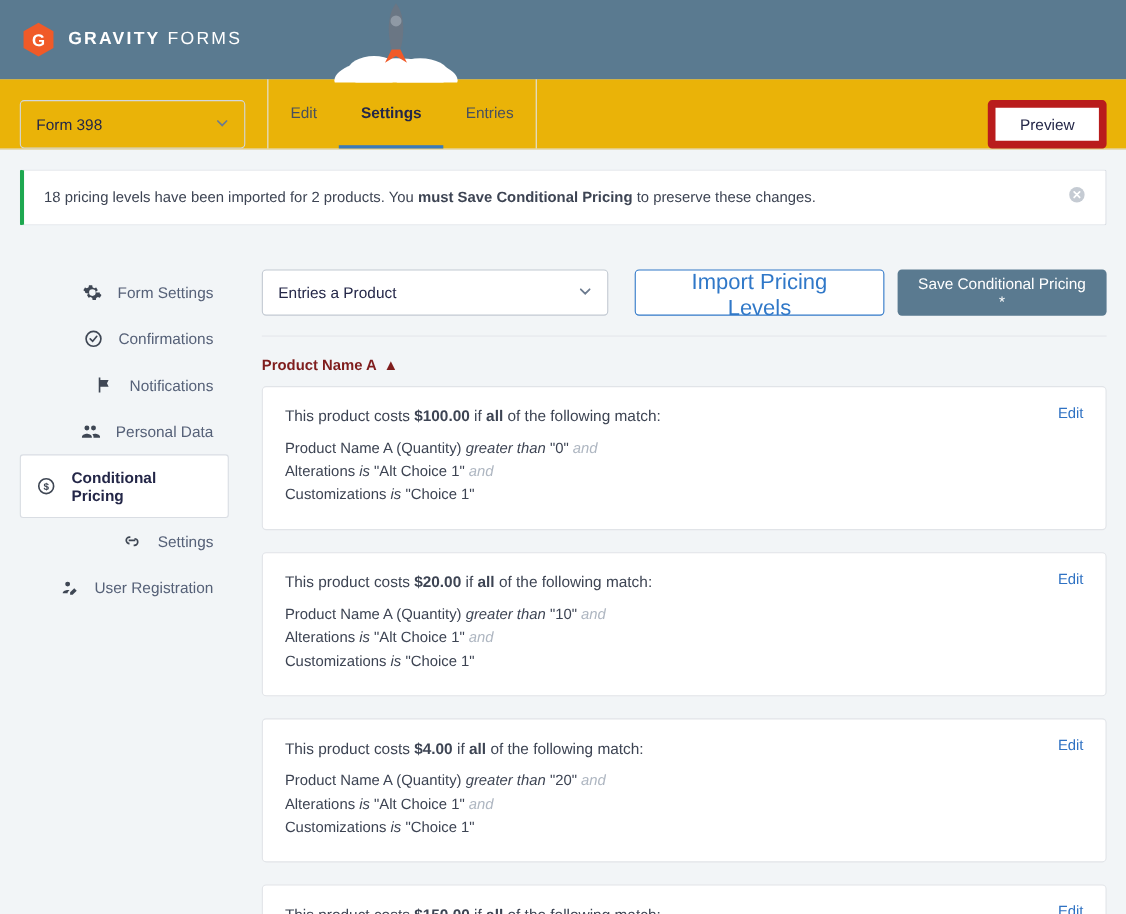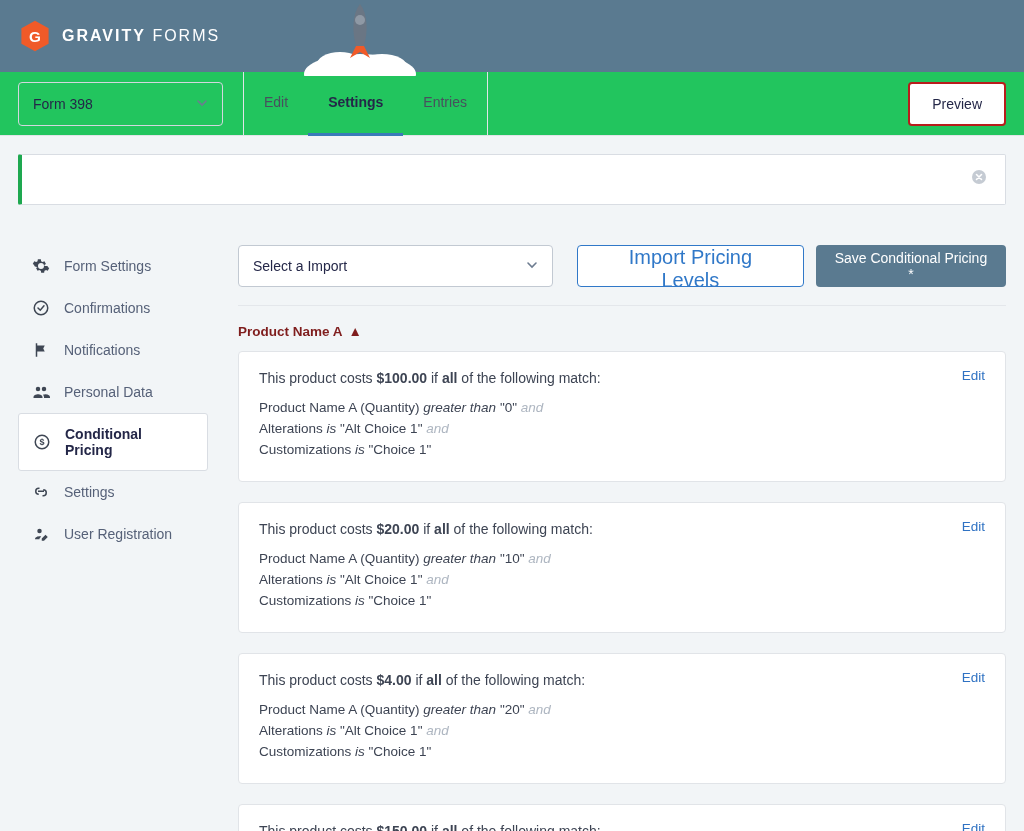--- a/index.html
+++ b/index.html
@@ -7,40 +7,40 @@
 
     
     .top-header { background: #5a7a90; height: 72px; display: flex; align-items: center; padding: 0 18px; position: relative; }
     .logo-block { display: flex; align-items: center; gap: 10px; }
     .logo-hex { width: 34px; height: 34px; position: relative; }
     .logo-text { font-size: 16px; letter-spacing: 2px; color: #fff; font-weight: 400; }
     .logo-text strong { font-weight: 700; letter-spacing: 2px; }
     .rocket { position: absolute; left: 300px; bottom: -8px; }
 
     
-    .secondary-nav { background: #22c55e; border-bottom: 1px solid #e1e4e8; display: flex; align-items: center; height: 64px; padding: 0 18px; }
+    .secondary-nav { background: #eab308; border-bottom: 1px solid #e1e4e8; display: flex; align-items: flex-end; height: 64px; padding: 0 18px; }
     .form-picker { border: 1px solid #d2d7de; border-radius: 4px; height: 44px; width: 205px; display: flex; align-items: center; justify-content: space-between; padding: 0 14px; cursor: pointer; color: #242748; font-size: 14px; }
     .form-picker .chev { color: #6d7c90; }
     .tabs { display: flex; margin-left: 20px; gap: 0; border-left: 1px solid #e1e4e8; border-right: 1px solid #e1e4e8; height: 64px;}
     .tab { padding: 0 20px; font-size: 14px; color: #48505e; display: flex; align-items: center; border-bottom: 3px solid transparent; height: 64px; cursor: pointer; }
     .tab.active { border-bottom: 3px solid #3a7ab8; color: #242748; font-weight: 600; }
     .spacer { flex: 1; }
-    .btn-outline { border: 2px solid #b91c1c; border-radius: 4px; background: #fff; height: 44px; padding: 0 22px; font-size: 14px; cursor: pointer; color: #242748; }
+    .btn-outline { border: 7px solid #b91c1c; border-radius: 4px; background: #fff; height: 44px; padding: 0 22px; font-size: 14px; cursor: pointer; color: #242748; }
 
     
     .content-wrap { padding: 18px 18px 0; }
     .notice-bar { background: #fff; border: 1px solid #d9dde3; border-left: 4px solid #1ea850; padding: 14px 18px; display: flex; align-items: center; font-size: 13.5px; color: #3d4453; border-radius: 2px; }
     .notice-bar .notice-text strong { font-weight: 700; }
     .notice-close { margin-left: auto; color: #b5bcc5; cursor: pointer; font-size: 18px; }
 
     .main-cols { display: flex; gap: 30px; margin-top: 40px; }
 
     
     .sidebar { width: 190px; flex-shrink: 0; }
-    .sidebar-item { display: flex; align-items: center; gap: 14px; padding: 12px 14px; font-size: 14px; color: #566178; cursor: pointer; border-radius: 3px; }
+    .sidebar-item { display: flex; align-items: center; gap: 14px; padding: 12px 14px; font-size: 14px; color: #566178; cursor: pointer; border-radius: 3px; justify-content: flex-end; }
     .sidebar-item.active { background: #fff; border: 1px solid #d9dde3; color: #242748; font-weight: 600; }
     .sidebar-icon { width: 18px; height: 18px; display: inline-flex; align-items: center; justify-content: center; color: #3f4754; flex-shrink: 0; }
 
     
     .main-panel { flex: 1; }
     .panel-controls { display: flex; align-items: center; gap: 12px; margin-bottom: 18px; padding-bottom: 18px; border-bottom: 1px solid #e4e7eb;}
     .select-product { border: 1px solid #c2c9d2; border-radius: 4px; height: 42px; width: 318px; padding: 0 14px; display: flex; align-items: center; justify-content: space-between; font-size: 14px; color: #242748; cursor: pointer; background: #fff;}
     .btn-import { border: 1px solid #3078c8; color: #3078c8; background: #fff; border-radius: 4px; height: 42px; padding: 0 20px; font-size: 20px; cursor: pointer; }
     .btn-save { background: #5a7a90; color: #fff; border: none; border-radius: 4px; height: 42px; padding: 0 15px; font-size: 14px; cursor: pointer; }
 
@@ -92,20 +92,23 @@
       <div class="tab">Edit</div>
       <div class="tab active">Settings</div>
       <div class="tab">Entries</div>
     </div>
   <div class="spacer"></div>
   <button class="btn-outline">Preview</button>
 </div>
 
 <div class="content-wrap">
   <div class="notice-bar">
+    <span class="notice-text">
+      <span>18 pricing levels have been imported for 2 products. You </span><strong>must Save Conditional Pricing</strong><span> to preserve these changes.</span>
+    </span>
     <span class="notice-close">
       <svg width="16" height="16" viewBox="0 0 16 16">
           <circle cx="8" cy="8" r="7" fill="#c5cbd3"></circle>
           <path d="M5.5 5.5 L10.5 10.5 M10.5 5.5 L5.5 10.5" stroke="#fff" stroke-width="1.6" stroke-linecap="round"></path>
         </svg>
     </span>
   </div>
 
   <div class="main-cols">
 
@@ -166,21 +169,21 @@
               <path fill="currentColor" d="M10 11a3 3 0 100-6 3 3 0 000 6zM4 19c0-3 4-4 6-4 .7 0 1.5.1 2.3.3L10 18v1H4v0zm14-6l3 3-5 5h-3v-3l5-5z"></path>
             </svg>
           </span>
           <span>User Registration</span>
         </div>
       </div>
 
     <div class="main-panel">
       <div class="panel-controls">
         <div class="select-product">
-          <span>Select a Import</span>
+          <span>Entries a Product</span>
           <span>
             <svg width="12" height="12" viewBox="0 0 12 12">
                 <path d="M2 4 L6 8 L10 4" stroke="#6d7c90" stroke-width="1.6" fill="none" stroke-linecap="round"></path>
               </svg>
           </span>
         </div>
         <div class="spacer"></div>
         <button class="btn-import">Import Pricing Levels</button>
         <button class="btn-save">Save Conditional Pricing *</button>
       </div>

